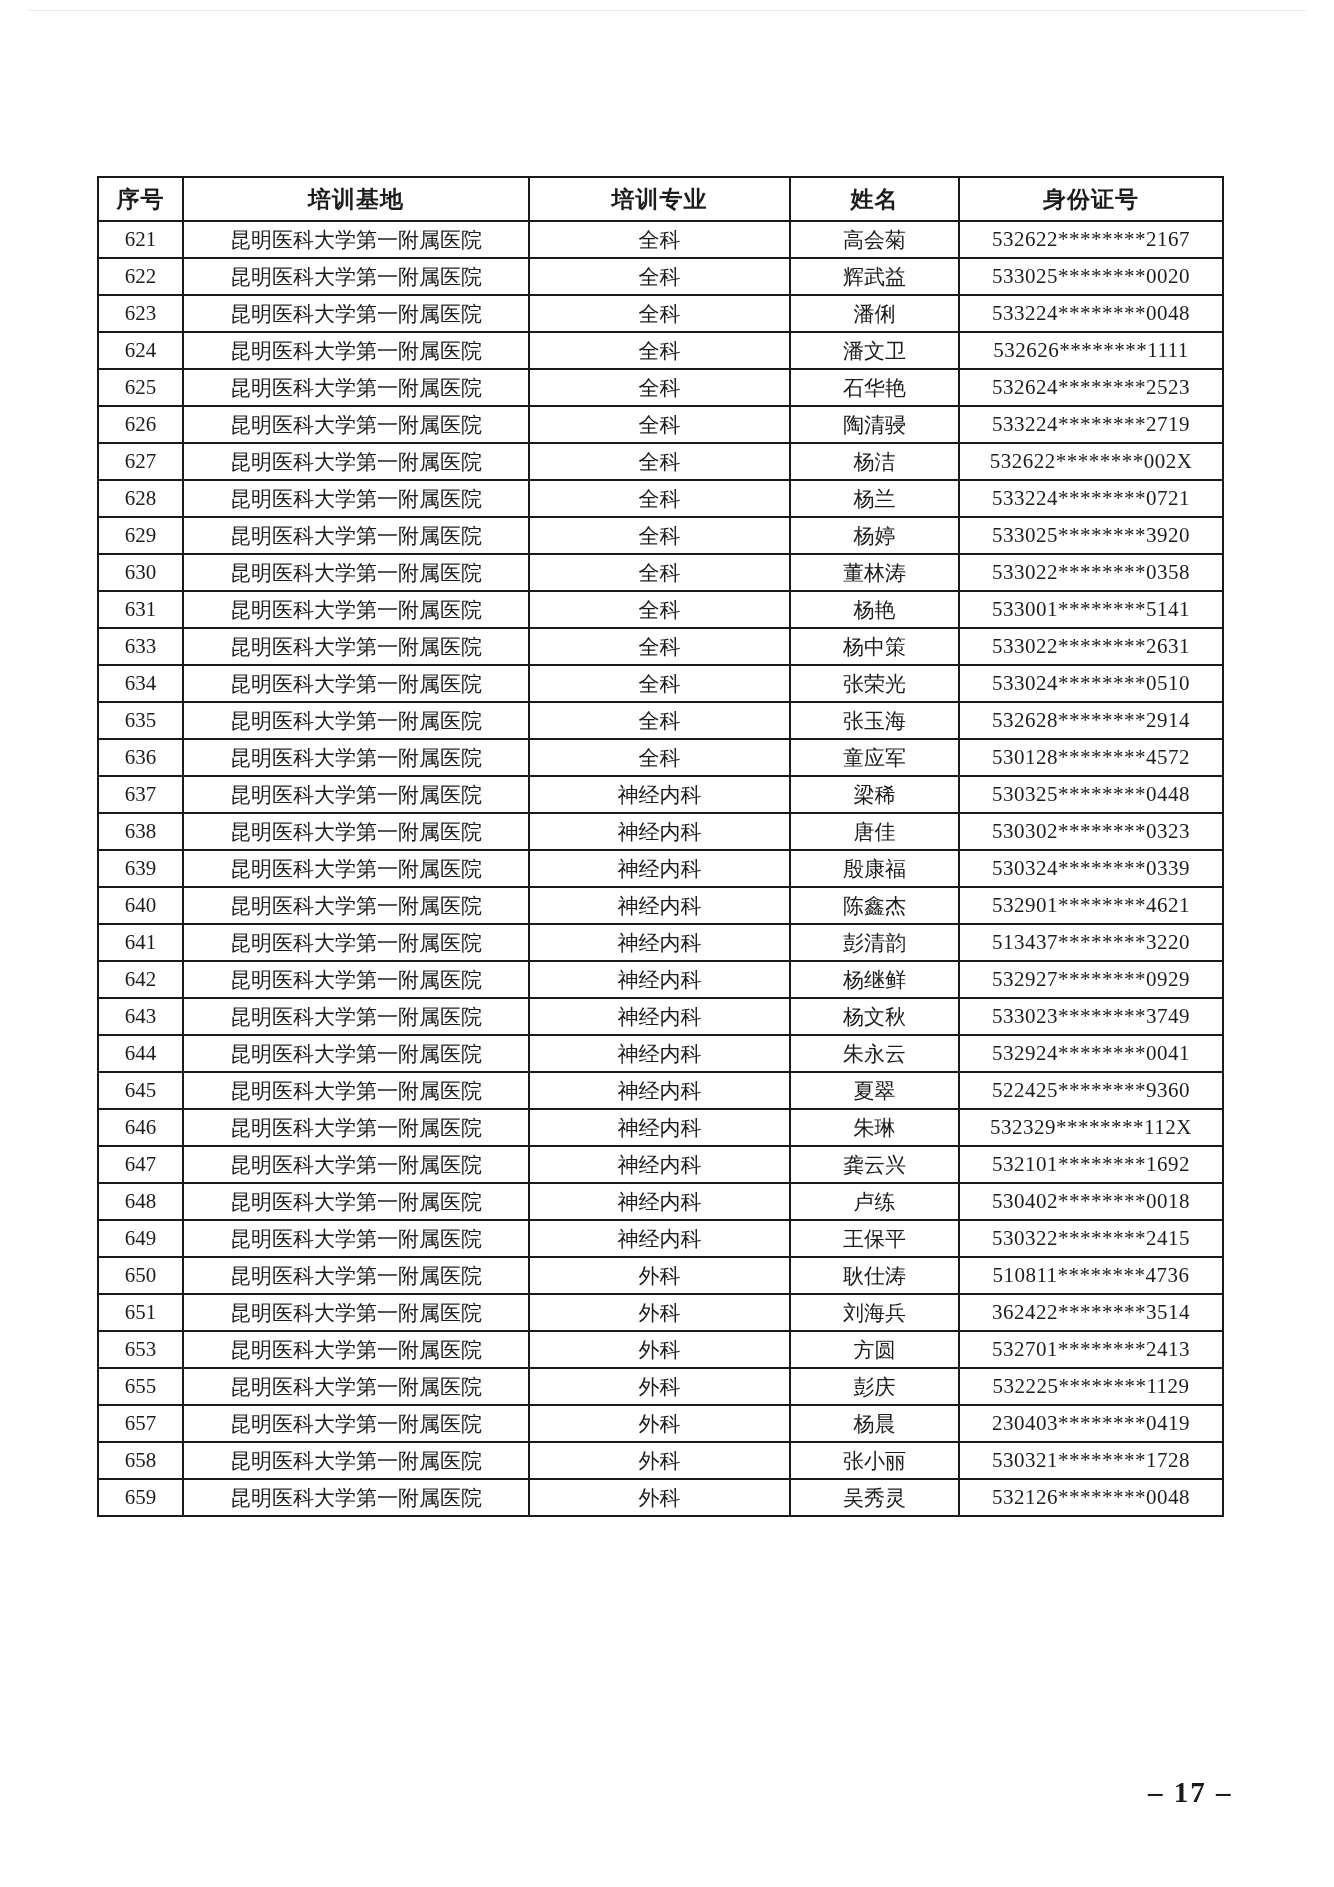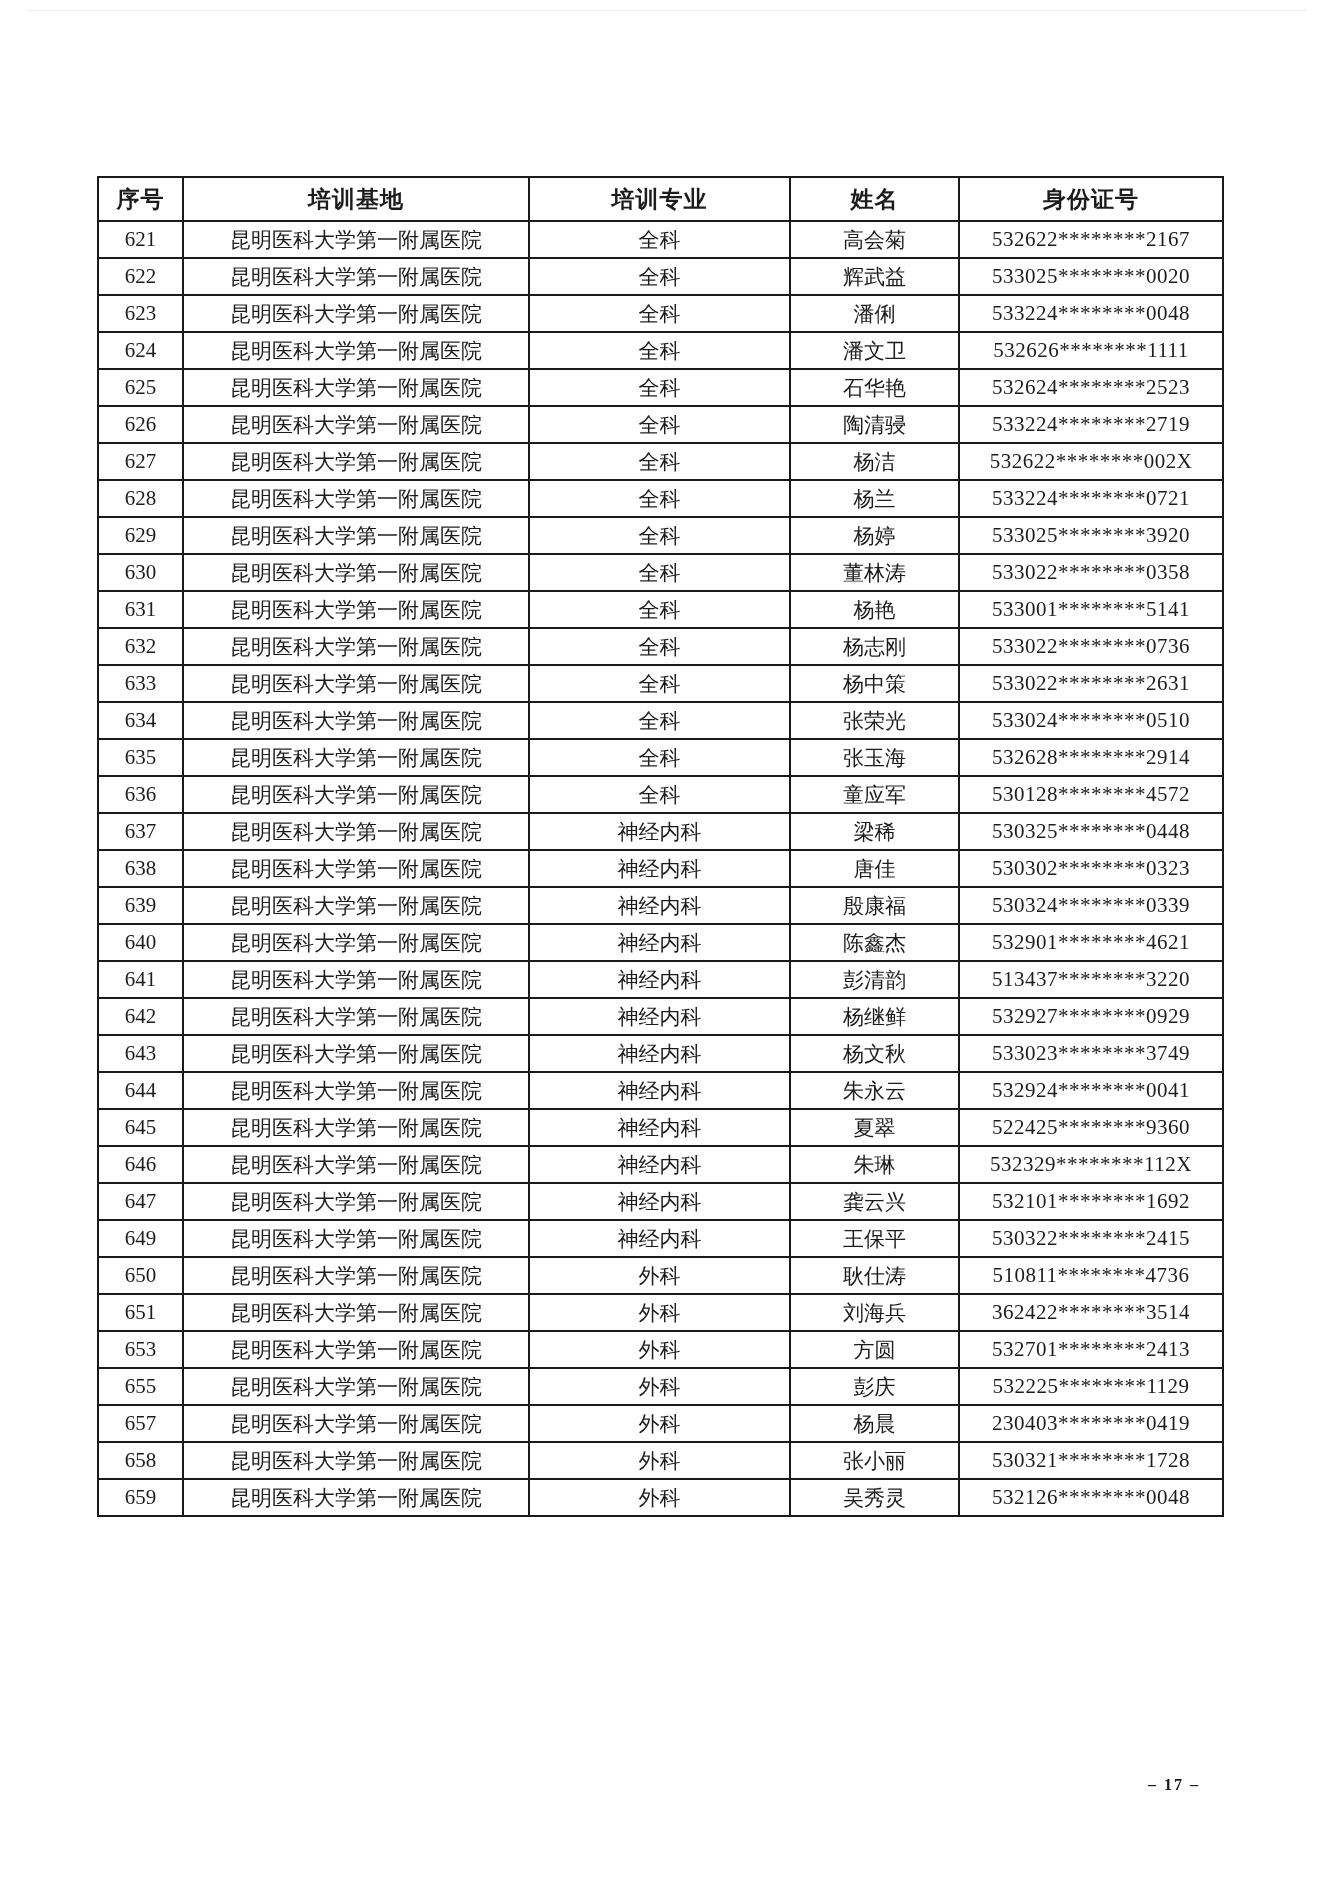--- a/index.html
+++ b/index.html
@@ -57,21 +57,21 @@
     font-size: 21px;
     font-weight: normal;
   }
   table.roster td.id-cell {
     letter-spacing: 0.5px;
   }
   .page-number {
     position: absolute;
     left: 1148px;
     top: 1776px;
-    font-size: 16px;
+    font-size: 29px;
     font-weight: bold;
     color: #1b1b1b;
     letter-spacing: 2px;
   }
 </style>
 </head>
 <body>
 
 <div class="page">
 
@@ -166,27 +166,20 @@
           <td class="id-cell">533022********0358</td>
         </tr>
         <tr>
           <td>631</td>
           <td>昆明医科大学第一附属医院</td>
           <td>全科</td>
           <td>杨艳</td>
           <td class="id-cell">533001********5141</td>
         </tr>
         <tr>
-          <td>632</td>
-          <td>昆明医科大学第一附属医院</td>
-          <td>全科</td>
-          <td>杨志刚</td>
-          <td class="id-cell">533022********0736</td>
-        </tr>
-        <tr>
           <td>633</td>
           <td>昆明医科大学第一附属医院</td>
           <td>全科</td>
           <td>杨中策</td>
           <td class="id-cell">533022********2631</td>
         </tr>
         <tr>
           <td>634</td>
           <td>昆明医科大学第一附属医院</td>
           <td>全科</td>
@@ -278,20 +271,27 @@
           <td class="id-cell">532329********112X</td>
         </tr>
         <tr>
           <td>647</td>
           <td>昆明医科大学第一附属医院</td>
           <td>神经内科</td>
           <td>龚云兴</td>
           <td class="id-cell">532101********1692</td>
         </tr>
         <tr>
+          <td>648</td>
+          <td>昆明医科大学第一附属医院</td>
+          <td>神经内科</td>
+          <td>卢练</td>
+          <td class="id-cell">530402********0018</td>
+        </tr>
+        <tr>
           <td>649</td>
           <td>昆明医科大学第一附属医院</td>
           <td>神经内科</td>
           <td>王保平</td>
           <td class="id-cell">530322********2415</td>
         </tr>
         <tr>
           <td>650</td>
           <td>昆明医科大学第一附属医院</td>
           <td>外科</td>

